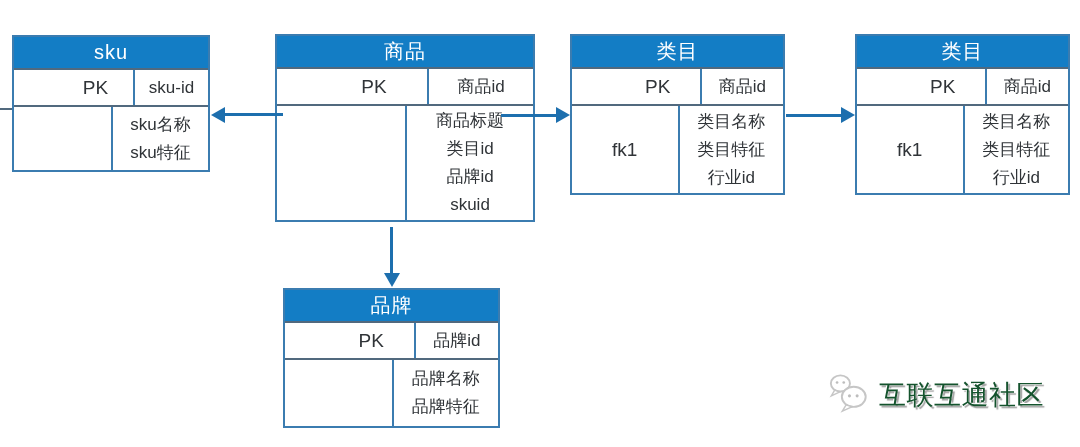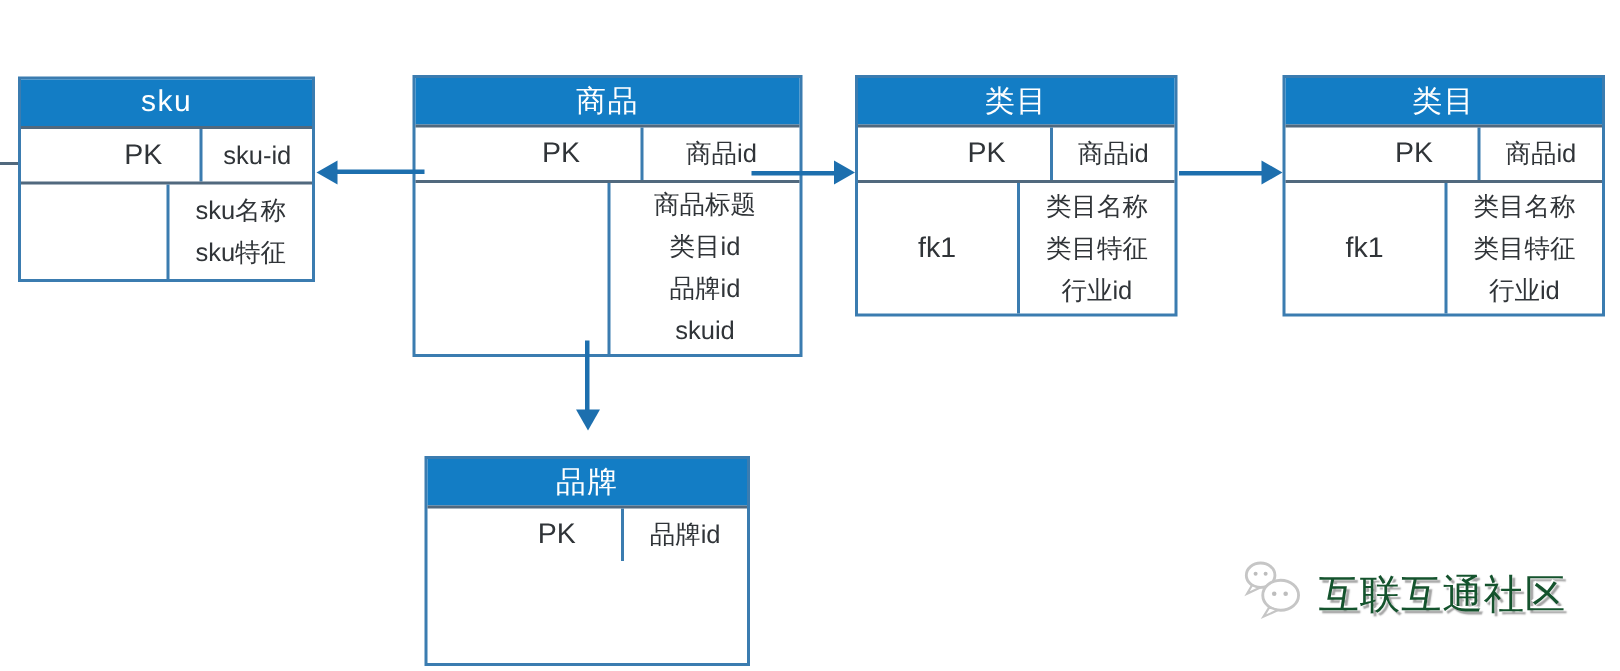--- a/index.html
+++ b/index.html
@@ -6,21 +6,20 @@
   .canvas {
     position:relative; width:1080px; height:447px; background:#ffffff;
     font-family:"Liberation Sans", sans-serif; overflow:hidden;
   }
 
   
   .ertable {
     position:absolute; display:flex; flex-direction:column;
     background:#ffffff; border:2px solid #3b7cb0; box-sizing:border-box;
     color:#303438;
-    margin-top:16px;
   }
   .ertable .hd {
     flex:0 0 31px; background:#137dc5; color:#ffffff;
     display:flex; align-items:center; justify-content:center;
     font-size:20px; letter-spacing:1px;
   }
   .ertable .row { display:flex; border-top:2px solid #51697e; min-height:0; }
   .ertable .row.key { flex:0 0 35px;padding-left:44px; }
   .ertable .row.attrs { flex:1 1 auto; }
   .ertable .cell-l {
@@ -114,20 +113,25 @@
 行业id</div>
     </div>
   </div>
 
   <div class="ertable" style="left:283px; top:288px; width:217px; height:140px;">
     <div class="hd">品牌</div>
     <div class="row key">
       <div class="cell-l">PK</div>
       <div class="cell-r">品牌id</div>
     </div>
+    <div class="row attrs">
+      <div class="cell-l"></div>
+      <div class="cell-r">品牌名称
+品牌特征</div>
+    </div>
   </div>
 
   <div>
     <div class="aline" style="left:224px; top:113px; width:59px; height:3px;"></div>
     <div class="ahead left" style="left:211px; top:107px;"></div>
   </div>
 
   <div>
     <div class="aline" style="left:501px; top:114px; width:56px; height:3px;"></div>
     <div class="ahead right" style="left:556px; top:107px;"></div>

